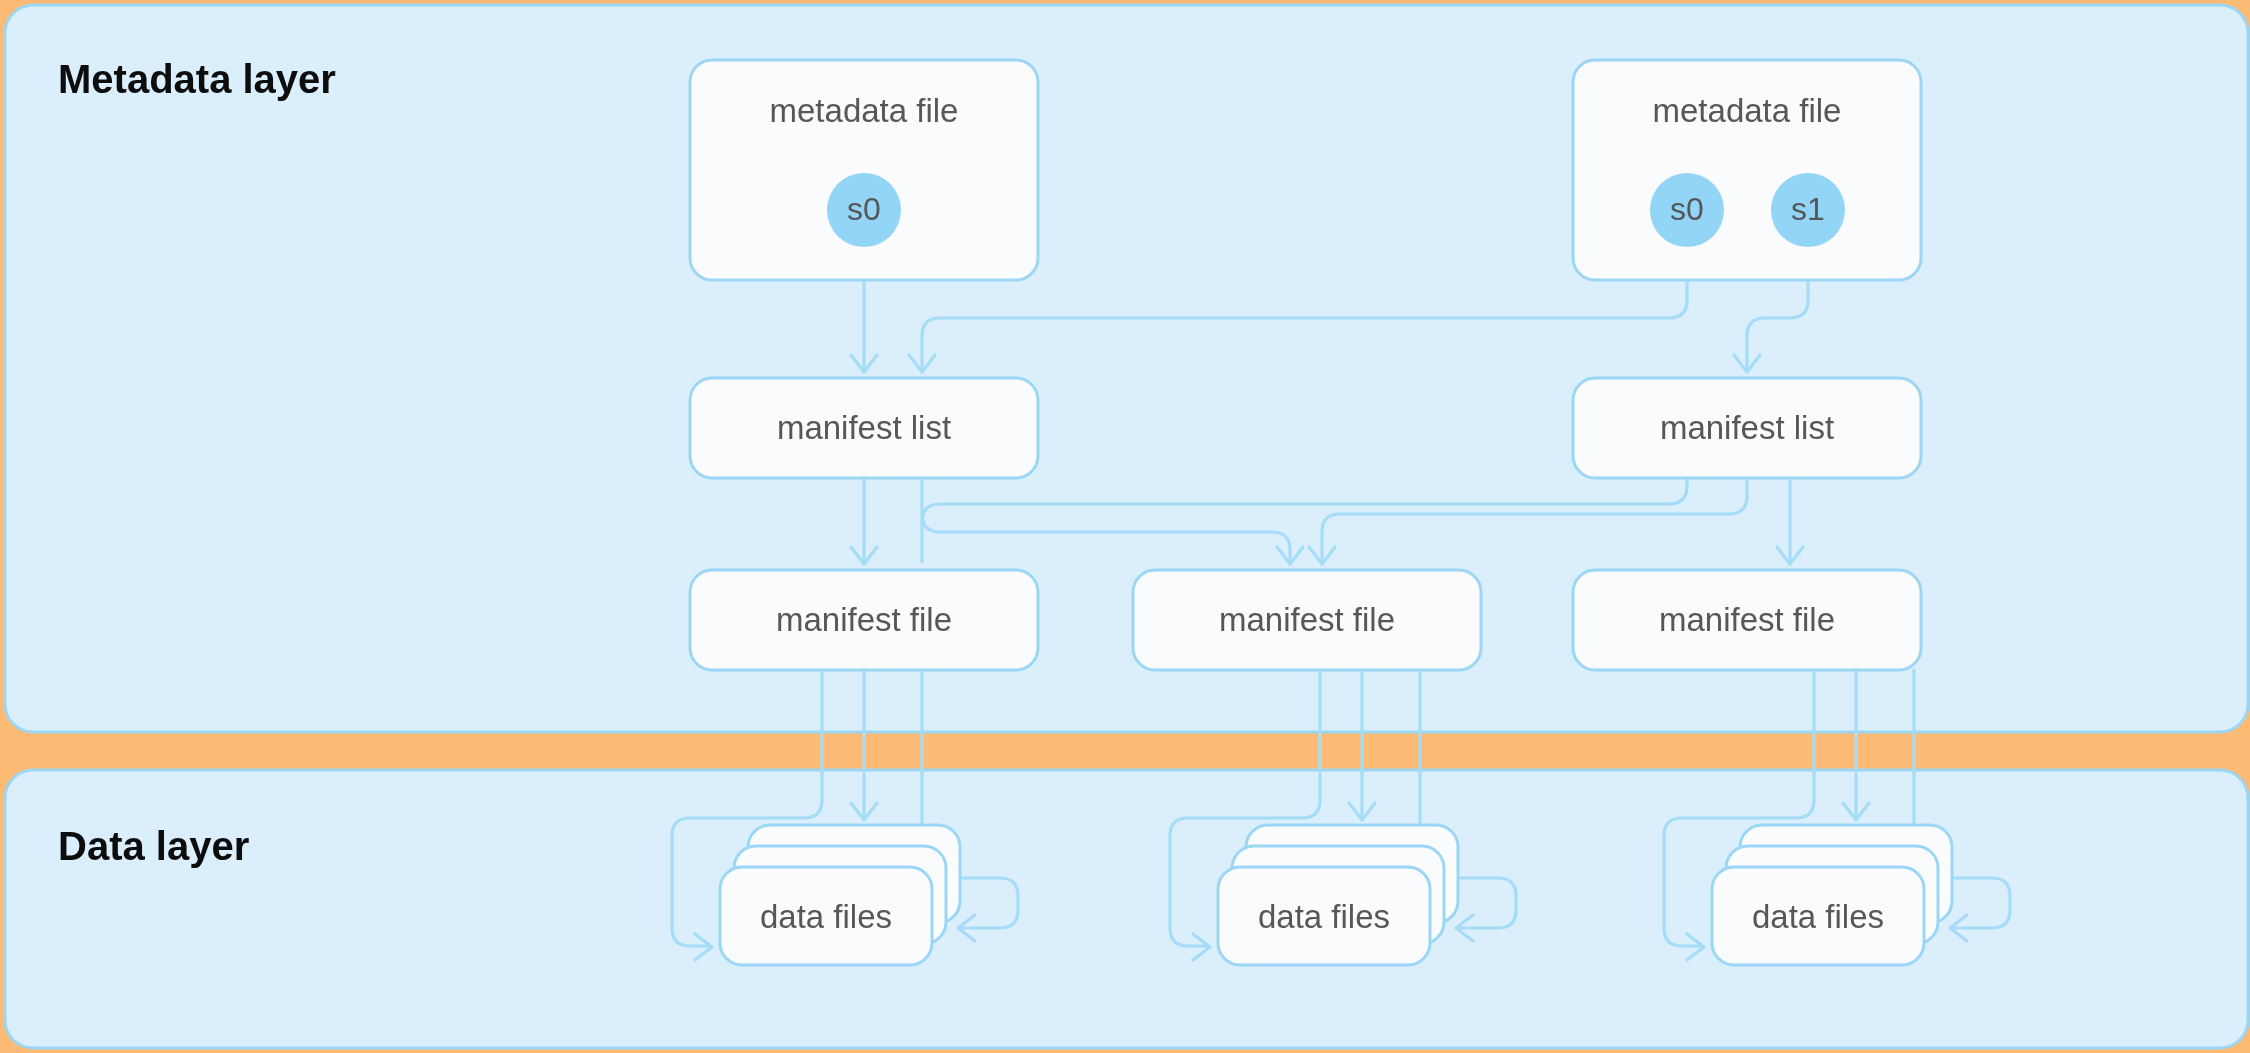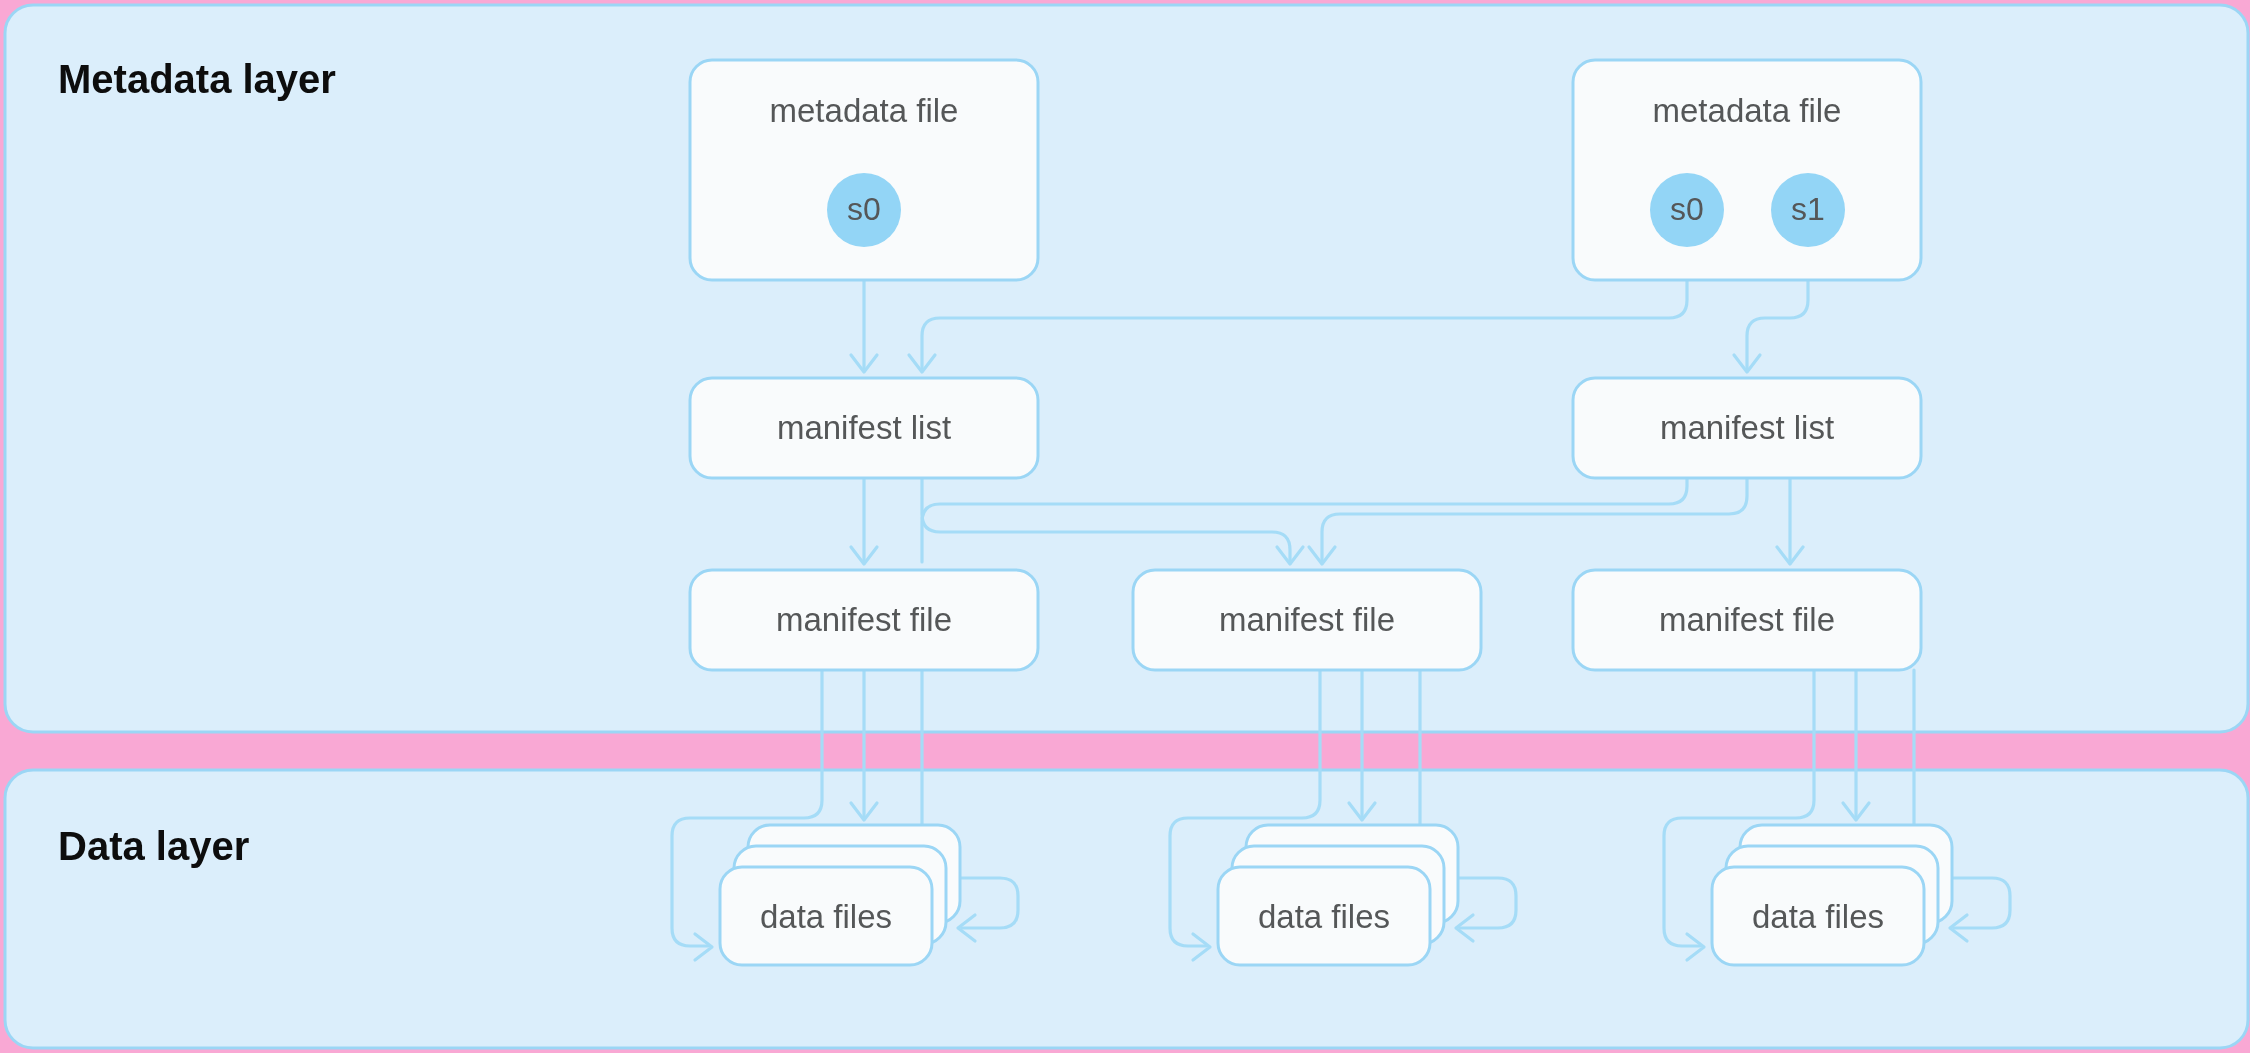--- a/index.html
+++ b/index.html
@@ -1,19 +1,19 @@
 <!DOCTYPE html>
 <html><head>
 <meta charset="utf-8">
 <style>
   html,body{margin:0;padding:0;background:#fbfaf8;}
   #stage{
     position:relative;
     width:2250px;height:1053px;
-    background:#f9a8d4;
+    background:#fdba74;
     font-family:"Liberation Sans","DejaVu Sans",sans-serif;
     overflow:hidden;
   }
   svg#diagram{position:absolute;inset:0;width:2250px;height:1053px;display:block;}
   .layer-rect{fill:#dbeefb;stroke:#9bd6f5;stroke-width:3;}
   .layer-title{font-family:"Liberation Sans","DejaVu Sans",sans-serif;font-size:40px;font-weight:bold;fill:#0d0d0d;}
   .node-rect{fill:#f9fbfc;stroke:#9bd6f5;stroke-width:3;}
   .node-label{font-family:"Liberation Sans","DejaVu Sans",sans-serif;font-size:33px;fill:#555758;text-anchor:middle;dominant-baseline:middle;}
   .snap-circle{fill:#93d5f6;}
   .snap-label{font-family:"Liberation Sans","DejaVu Sans",sans-serif;font-size:32px;fill:#555758;text-anchor:middle;dominant-baseline:middle;}

